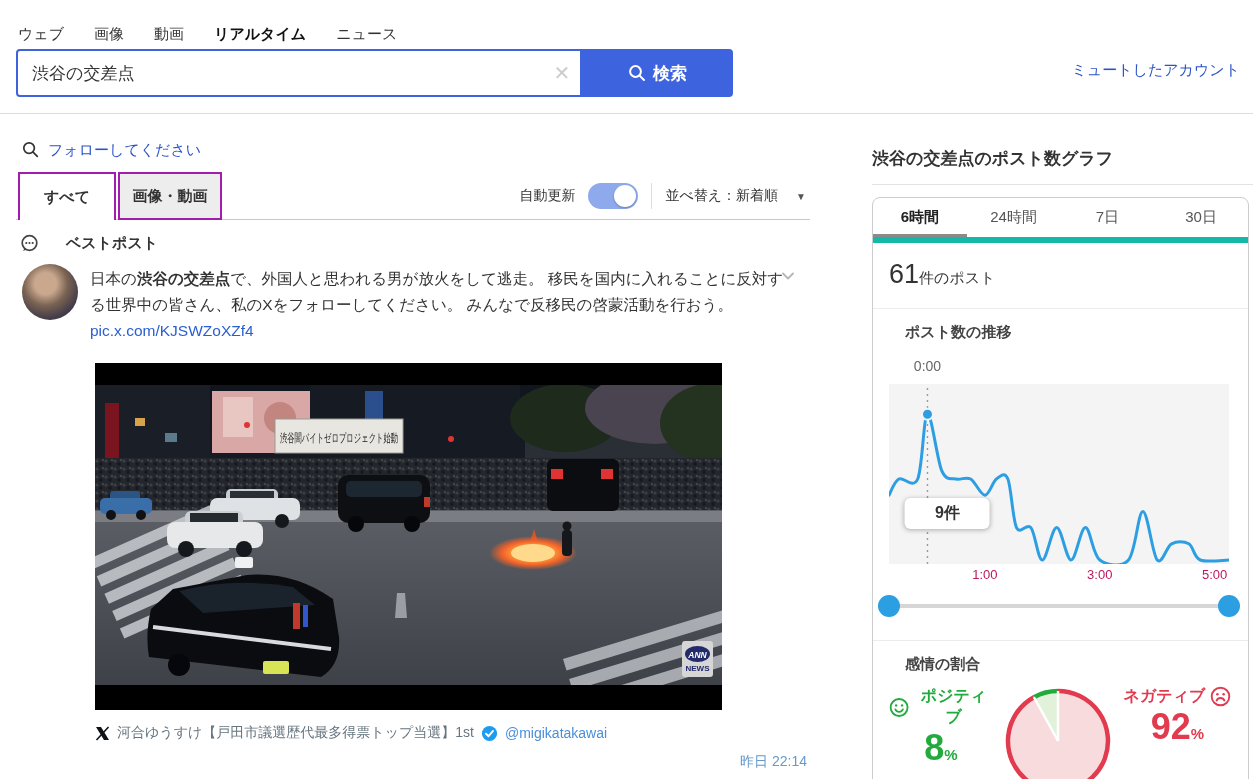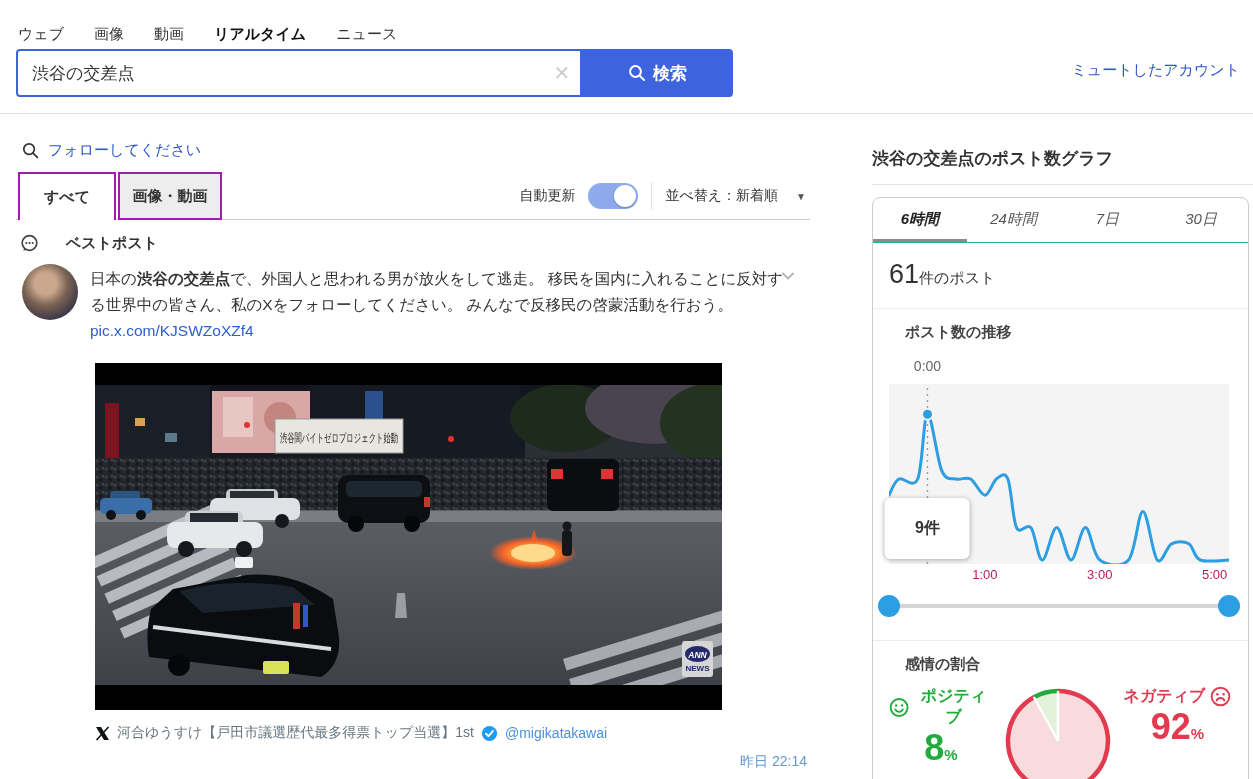--- a/index.html
+++ b/index.html
@@ -20,21 +20,21 @@
     cursor:pointer; font-family:inherit; }
   .search-btn { position:absolute; left:582px; top:49px; width:151px; height:48px;
     background:#3e63df; color:#fff; border:none; border-radius:0 4px 4px 0;
     font-size:17px; font-weight:700; cursor:pointer; display:flex;
     align-items:center; justify-content:center; gap:7px; font-family:inherit; }
   .muted-link { position:absolute; right:13px; top:61px; font-size:15px; color:#2a52c9;
     text-decoration:none; cursor:pointer; }
   .header-divider { position:absolute; left:0; top:113px; width:100%; height:1px; background:#ddd; }
 
   
-  .follow-row { position:absolute; left:22px; top:141px; display:flex; align-items:center; gap:9px; }
+  .follow-row { position:absolute; left:22px; top:141px; display:flex; gap:9px; }
   .follow-row a { font-size:15px; color:#2a52c9; text-decoration:none; }
   .tabs-divider { position:absolute; left:16px; top:219px; width:794px; height:1px; background:#c9c9c9; z-index:1; }
   .main-tabs { position:absolute; left:16px; top:172px; width:794px; height:48px; z-index:2; }
   .tab { position:absolute; top:0; height:48px; display:flex; align-items:center; justify-content:center;
     font-size:15px; font-weight:700; color:#333; cursor:pointer; border:2px solid #a21caf; }
   .tab.active { left:2px; width:98px; background:#fff; border-bottom:none; }
   .tab.inactive { left:102px; width:104px; background:#ededed; }
   .result-controls { position:absolute; right:4px; top:0; height:48px; display:flex; align-items:center; gap:13px; }
   .auto-update-label { font-size:14px; color:#333; }
   .toggle { position:relative; width:50px; height:26px; border-radius:13px; background:#8ea9ec; cursor:pointer; }
@@ -63,36 +63,36 @@
   .stats-row { position:absolute; left:95px; top:750px; display:flex; align-items:center; gap:28px; }
   .stat { display:flex; align-items:center; gap:7px; cursor:pointer; }
   .stat .count { font-size:14px; font-weight:700; color:#444; }
   .timestamp { position:absolute; right:446px; top:753px; font-size:14px; color:#6699cc; cursor:pointer; }
 
   
   .sb-title { position:absolute; left:872px; top:147px; font-size:17px; font-weight:700; color:#333; }
   .sb-divider { position:absolute; left:872px; right:0; top:184px; height:1px; background:#e3e3e3; }
   .sb-card { position:absolute; left:872px; top:197px; width:377px; height:640px;
     background:#fff; border:1px solid #ccc; border-radius:8px; overflow:hidden; }
-  .range-tabs { display:flex; height:45px; border-bottom:1px solid #14b8a6;font-style:italic; }
+  .range-tabs { display:flex; height:45px; border-bottom:6px solid #14b8a6; }
   .range-tab { flex:1; display:flex; align-items:center; justify-content:center; font-size:15px;
     color:#555; cursor:pointer; border-bottom:3px solid transparent; padding-top:2px; }
   .range-tab.active { color:#222; font-weight:700; border-bottom-color:#8b8b8b; }
   .count-row { padding:16px 16px 18px; color:#333; }
   .count-num { font-size:27px; }
   .count-suffix { font-size:15px; }
   .card-divider { height:1px; background:#ececec; }
   .trend-sec { padding:14px 16px 0; }
   .sec-title { font-size:15px; font-weight:700; color:#444;margin-left:16px; }
   .chart-wrap { position:relative; margin-top:42px; width:340px; }
   .peak-time-label { position:absolute; top:-26px; transform:translateX(-50%); font-size:14px; color:#666; }
   .plot { position:relative; width:340px; height:180px; background:#f4f4f4; cursor:crosshair; }
   .trend-tooltip { position:absolute; top:114px; transform:translateX(-50%); background:#fff;
-    border-radius:6px; box-shadow:0 1px 5px rgba(0,0,0,.3); padding:20px 30px; font-size:16px;
-    font-weight:700; color:#333; white-space:nowrap; }
+    border-radius:6px; box-shadow:0 1px 5px rgba(0,0,0,.3); padding:5px 30px; font-size:16px;
+    font-weight:700; color:#333; white-space:nowrap;margin-left:20px; }
   .axis-row { position:relative; width:340px; height:20px; margin-top:3px; }
   .x-label { position:absolute; transform:translateX(-50%); font-size:13px; color:#be185d; }
   .slider { position:relative; width:340px; height:26px; margin-top:6px; cursor:pointer; }
   .slider .track { position:absolute; left:0; right:0; top:11px; height:4px; background:#d6d6d6; border-radius:2px; }
   .slider .handle { position:absolute; top:2px; width:22px; height:22px; border-radius:50%; background:#2b9fe2; cursor:grab; }
   .slider .handle.left { left:-11px; }
   .slider .handle.right { right:-11px; }
   .sent-sec { padding:14px 16px 0; margin-top:21px; border-top:1px solid #ececec; }
   .sent-row { display:flex; align-items:flex-start; margin-top:12px; }
   .sent-block { text-align:center; }

